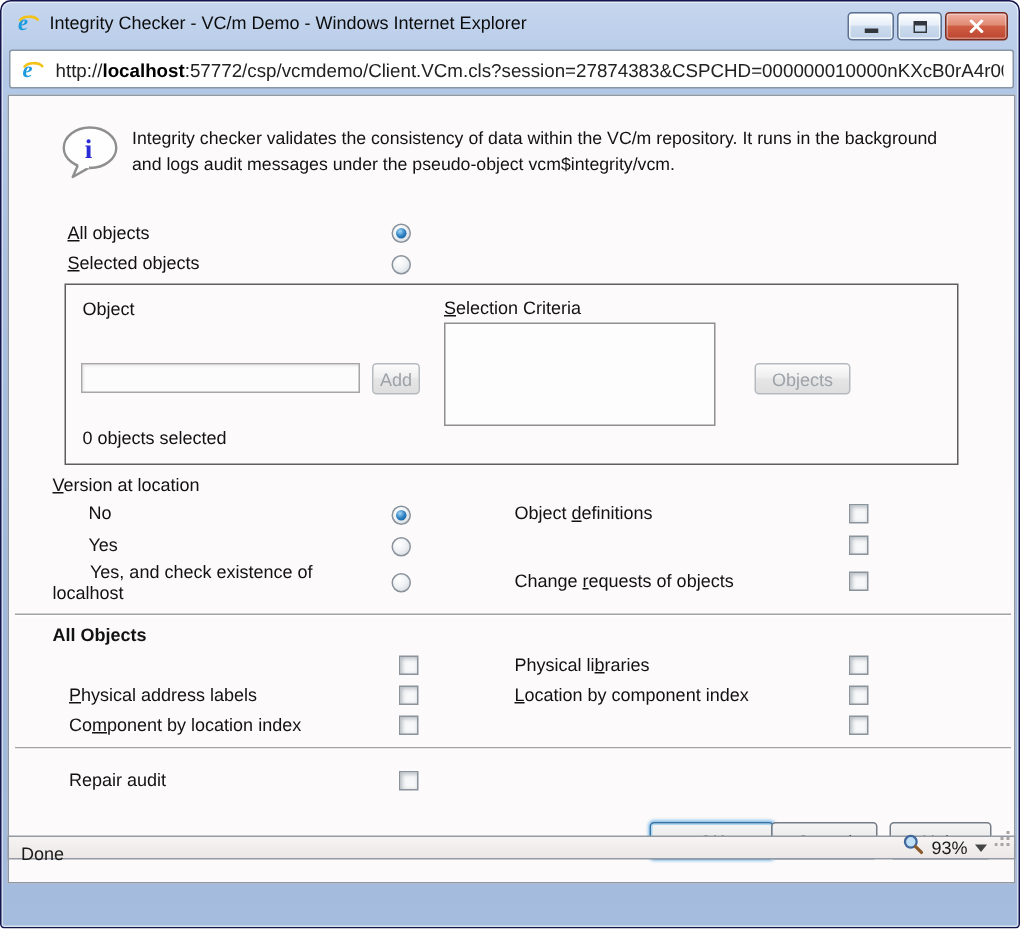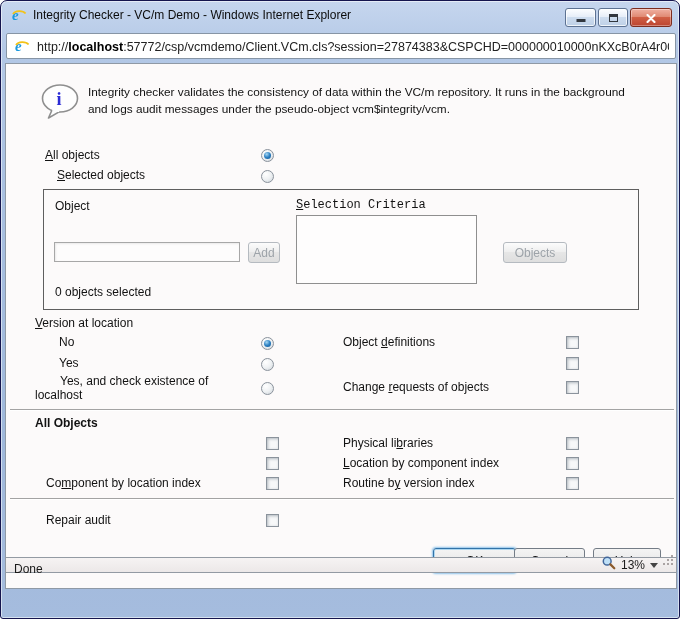--- a/index.html
+++ b/index.html
@@ -125,28 +125,28 @@
         <ellipse cx="20" cy="15.5" rx="17.5" ry="13.5" fill="#fefefe" stroke="#8f8f8f" stroke-width="1.6"></ellipse>
         <path d="M12 27 L8.5 35 L20 28.4" fill="#fefefe" stroke="#8f8f8f" stroke-width="1.6" stroke-linejoin="round"></path>
         <path d="M12.5 26 L19.5 27.8" stroke="#fefefe" stroke-width="3"></path>
         <text x="16.5" y="22" font-size="18" font-weight="bold" font-family="'Liberation Serif',serif" fill="#2b2bd5">i</text>
       </svg>
     </span>
     <div class="info-text">Integrity checker validates the consistency of data within the VC/m repository. It runs in the background and logs audit messages under the pseudo-object vcm$integrity/vcm.</div>
 
     <span class="lbl" style="left:39px;top:84px;"><span class="mn">A</span>ll objects</span>
     <span class="radio checked" style="left:255px;top:85px;"></span>
-    <span class="lbl" style="left:39px;top:104px;margin-left:12px;"><span class="mn">S</span>elected objects</span>
+    <span class="lbl" style="left:39px;top:104px;"><span class="mn">S</span>elected objects</span>
     <span class="radio" style="left:255px;top:106px;"></span>
 
     <div class="groupbox">
       <span class="lbl" style="left:11px;top:9px;">Object</span>
       <input class="text-input" value="" style="">
       <div class="btn-disabled" style="left:204px;top:52px;width:32px;height:21px;">Add</div>
-      <span class="lbl" style="left:252px;top:8px;font-family:Liberation Mono, monospace;"><span class="mn">S</span>election Criteria</span>
+      <span class="lbl" style="left:252px;top:8px;"><span class="mn">S</span>election Criteria</span>
       <div class="listbox"></div>
       <div class="btn-disabled" style="left:459px;top:52px;width:64px;height:21px;">Objects</div>
       <span class="lbl" style="left:11px;top:95px;">0 objects selected</span>
     </div>
 
     <span class="lbl" style="left:29px;top:252px;"><span class="mn">V</span>ersion at location</span>
 
     <span class="lbl" style="left:53px;top:271px;">No</span>
     <span class="radio checked" style="left:255px;top:273px;"></span>
     <span class="lbl" style="left:53px;top:292px;">Yes</span>
@@ -161,27 +161,27 @@
     <span class="checkbox" style="left:560px;top:317px;"></span>
 
     <div class="sep" style="top:345px;"></div>
 
     <span class="lbl bold" style="left:29px;top:352px;">All Objects</span>
 
     <span class="checkbox" style="left:260px;top:373px;"></span>
     <span class="lbl" style="left:337px;top:372px;">Physical li<span class="mn">b</span>raries</span>
     <span class="checkbox" style="left:560px;top:373px;"></span>
 
+    <span class="lbl" style="left:40px;top:392px;"><span class="mn">P</span>hysical address labels</span>
     <span class="checkbox" style="left:260px;top:393px;"></span>
     <span class="lbl" style="left:337px;top:392px;"><span class="mn">L</span>ocation by component index</span>
     <span class="checkbox" style="left:560px;top:393px;"></span>
 
     <span class="lbl" style="left:40px;top:412px;">Co<span class="mn">m</span>ponent by location index</span>
     <span class="checkbox" style="left:260px;top:413px;"></span>
-    <span class="lbl" style="left:337px;top:412px;">Routine b<span class="mn">y</span> version index</span>
     <span class="checkbox" style="left:560px;top:413px;"></span>
 
     <div class="sep" style="top:434px;"></div>
 
     <span class="lbl" style="left:40px;top:449px;">Repair audit</span>
     <span class="checkbox" style="left:260px;top:450px;"></span>
 
     <div class="btn default" style="left:427px;top:484px;width:83px;">OK</div>
     <div class="btn" style="left:508px;top:484px;width:71px;"><span class="mn">C</span>ancel</div>
     <div class="btn" style="left:587px;top:484px;width:68px;"><span class="mn">H</span>elp</div>
@@ -189,21 +189,21 @@
 
   <div class="statusbar">
     <span class="status-text">Done</span>
     <div class="zoom-area">
       <span>
         <svg width="14" height="14" viewBox="0 0 14 14">
           <circle cx="5.2" cy="5.2" r="3.9" fill="#bfe0f7" stroke="#41669a" stroke-width="1.5"></circle>
           <line x1="8.4" y1="8.4" x2="12.3" y2="12.3" stroke="#8b5a2b" stroke-width="2.2" stroke-linecap="round"></line>
         </svg>
       </span>
-      <span class="zoom-label">13%</span>
+      <span class="zoom-label">93%</span>
       <span class="caret"></span>
     </div>
     <span class="grip">
       <svg width="11" height="11" viewBox="0 0 11 11">
         <g fill="#aaa3a3">
           <rect x="8" y="0" width="2" height="2"></rect>
             <rect x="8" y="4" width="2" height="2"></rect>
             <rect x="4" y="4" width="2" height="2"></rect>
           <rect x="8" y="8" width="2" height="2"></rect>
             <rect x="4" y="8" width="2" height="2"></rect>

